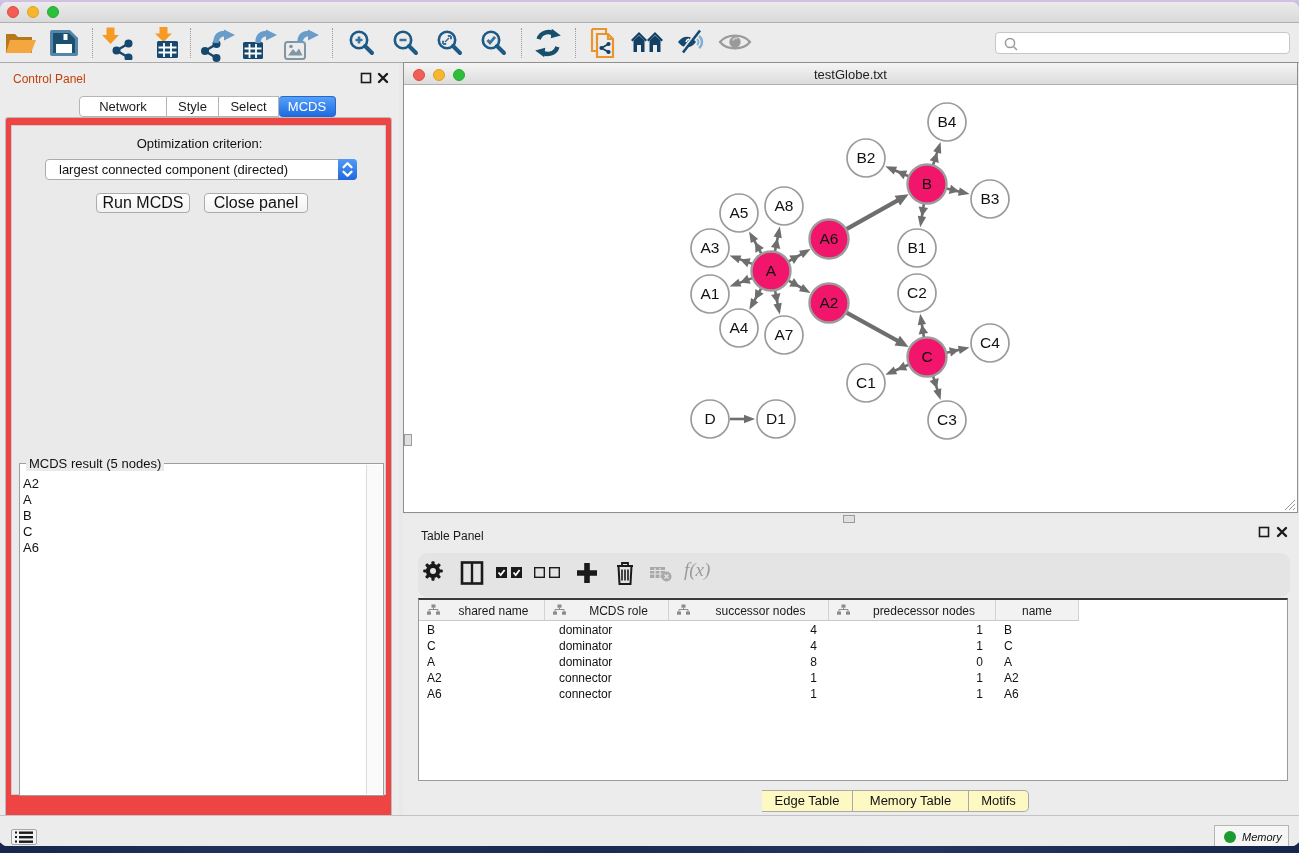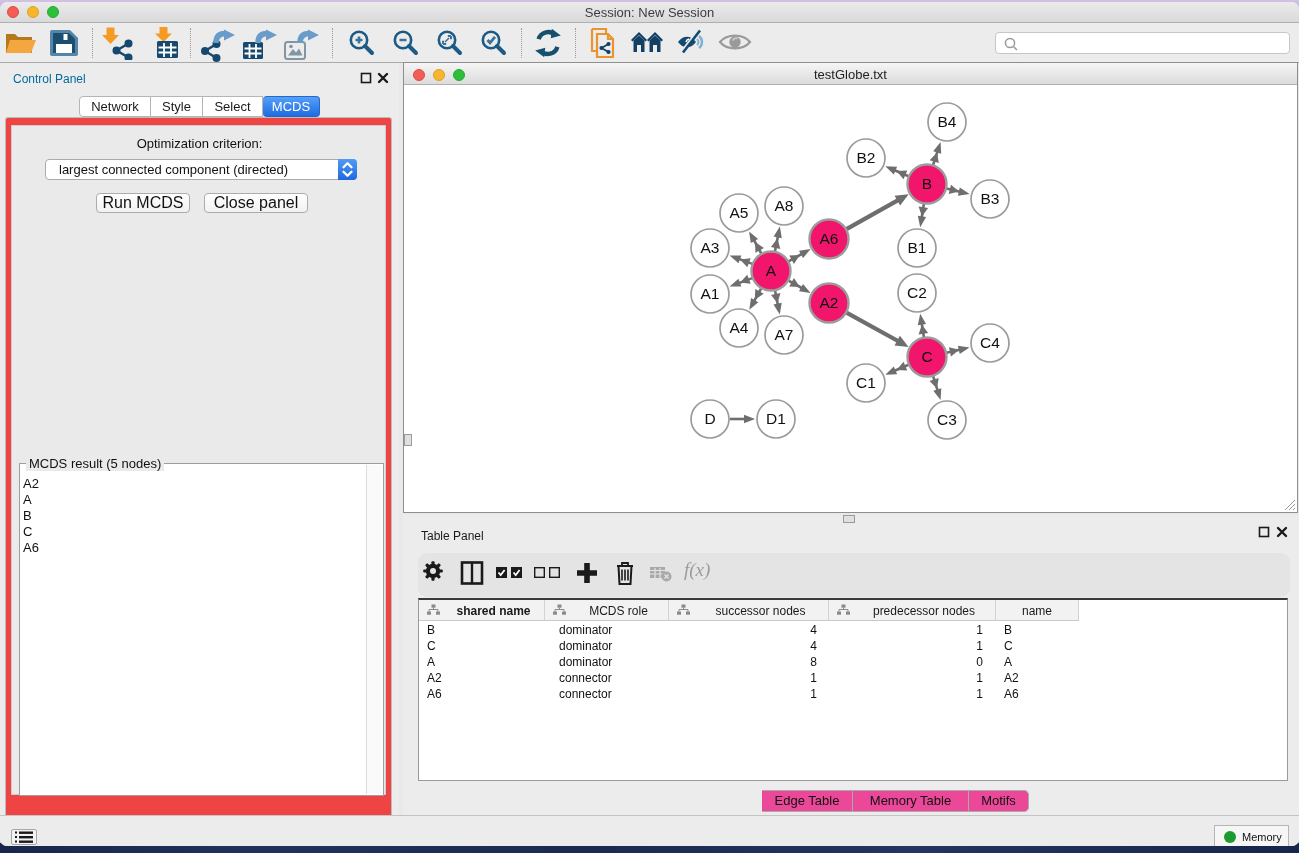--- a/index.html
+++ b/index.html
@@ -13,21 +13,21 @@
 .light{position:absolute;top:4px;width:12px;height:12px;border-radius:50%;}
 
 #toolbar{position:absolute;left:0;top:21px;width:1299px;height:40px;background:#ececec;border-bottom:1px solid #aaaaaa;}
 .sep{position:absolute;top:5px;height:30px;width:0;border-left:1px dotted #9a9a9a;}
 .tbi{position:absolute;top:3px;}
 #searchbox{position:absolute;left:995px;top:9px;width:295px;height:22px;background:#ffffff;border:1px solid #c6c6c6;border-radius:4px;}
 
 #desktop{position:absolute;left:0;top:61px;width:1299px;height:752px;background:#e9e9e9;}
 
 #cpanel{position:absolute;left:0;top:0;width:399px;height:752px;background:#ececec;}
-#cpanel .ptitle{position:absolute;left:13px;top:9px;font-size:12px;color:#0369a1;}
+#cpanel .ptitle{position:absolute;left:13px;top:9px;font-size:12px;color:#c2410c;}
 .tabs{position:absolute;top:33px;left:79px;height:21px;display:flex;font-size:13px;}
 .tab{background:#ffffff;border:1px solid #b5b5b5;border-left:none;line-height:19px;color:#1a1a1a;text-align:center;}
 .tab.first{border-left:1px solid #b5b5b5;border-radius:4px 0 0 4px;}
 .tab.last{border-radius:0 4px 4px 0;}
 .tab.sel{background:linear-gradient(#55a0f8,#1f6ce2);color:#ffffff;border-color:#2a66c8;border-radius:4px;}
 #cpouter{position:absolute;left:5px;top:54px;width:387px;height:756px;border:1px solid #bcbcbc;border-radius:3px;background:#ef4444;}
 #cpinner{position:absolute;left:5px;top:7px;width:375px;height:670px;border:1px solid #cccccc;background:#eaeaea;}
 #optlabel{position:absolute;left:0;width:375px;top:10px;text-align:center;font-size:13px;color:#111;}
 #dropdown{position:absolute;left:33px;top:33px;width:312px;height:21px;background:#ffffff;border:1px solid #ababab;border-radius:4px;font-size:13px;color:#111;}
 #dropdown .dtext{position:absolute;left:13px;top:2px;}
@@ -46,40 +46,39 @@
 #tpanel{position:absolute;left:403px;top:452px;width:896px;height:300px;background:#ececec;}
 #tpanel .ptitle{position:absolute;left:18px;top:14px;font-size:12px;color:#1a1a1a;}
 #ttoolbar{position:absolute;left:15px;top:38px;width:872px;height:44px;background:#e4e4e4;border-radius:9px;}
 #ttable{position:absolute;left:15px;top:83px;width:870px;height:183px;background:#ffffff;border:1px solid #9a9a9a;border-top:2px solid #3a3a3a;}
 .hrow{position:absolute;left:0;top:0;height:21px;background:#f2f2f2;border-bottom:1px solid #c9c9c9;font-size:12px;color:#1a1a1a;}
 .hcell{position:absolute;top:0;height:21px;border-right:1px solid #d2d2d2;}
 .hcell .ht{position:absolute;left:24px;right:0;top:4px;text-align:center;}.hcell.noi .ht{left:0;}
 .trow{position:absolute;font-size:12px;color:#111;}
 
 #btabs{position:absolute;left:270px;top:275px;height:22px;display:flex;font-size:13px;}
-.btab{background:#ec4899;border:1px solid #a9a9a9;border-left:none;line-height:20px;color:#111;text-align:center;}
+.btab{background:#fef9c3;border:1px solid #a9a9a9;border-left:none;line-height:20px;color:#111;text-align:center;}
 .btab.first{border-left:1px solid #a9a9a9;border-radius:5px 0 0 5px;margin-top:30px;}
 .btab.last{border-radius:0 5px 5px 0;}
 .btab.sel{background:linear-gradient(#55a0f8,#1f6ce2);color:#ffffff;border-color:#3a74c9;}
 
-#statusbar{position:absolute;left:0;top:813px;width:1299px;height:31px;background:#ececec;border-top:1px solid #c3c3c3;}
+#statusbar{position:absolute;left:0;top:813px;width:1299px;height:31px;background:#ececec;border-top:1px solid #c3c3c3;font-style:italic;}
 #listbtn{position:absolute;left:11px;top:13px;width:26px;height:16px;border:1px solid #a8a8a8;background:#f2f2f2;border-radius:2px;}
 #membtn{position:absolute;left:1214px;top:9px;width:75px;height:23px;border:1px solid #b5b5b5;background:#f6f6f6;font-size:11px;color:#111;}
 #membtn .dot{position:absolute;left:9px;top:5px;width:12px;height:12px;border-radius:50%;background:#1d9a30;}
 #membtn .mt{position:absolute;left:27px;top:5px;}
 </style></head>
 <body>
 <div id="wall-top"></div>
 <div id="wall-bot"></div>
 <div id="win">
   <div id="titlebar">
     <div class="light" style="left:7px;background:#f25e56;border:1px solid #dd4a42;"></div>
     <div class="light" style="left:27px;background:#f6b62d;border:1px solid #dfa023;"></div>
     <div class="light" style="left:47px;background:#2cc03a;border:1px solid #27a931;"></div>
-    <div class="tt">Session: New Session</div>
   </div>
   <div id="toolbar">
     <div class="sep" style="left:92px;"></div>
       <div class="sep" style="left:190px;"></div>
       <div class="sep" style="left:332px;"></div>
       <div class="sep" style="left:521px;"></div>
       <div class="sep" style="left:575px;"></div>
       <svg class="tbi" style="left:2px;top:3px;" width="36" height="34" viewBox="0 0 36 34">
         <path d="M4 8 L13 8 L16 11 L30 11 L30 27 L4 27 Z" fill="#b5791d"></path>
         <path d="M8 14 L34 14 L29 27 L4 27 Z" fill="#f3a73e"></path>
@@ -217,21 +216,21 @@
   <div id="desktop">
     <div id="cpanel">
       <div class="ptitle">Control Panel</div>
       <svg style="position:absolute;left:360px;top:9px;" width="12" height="12" viewBox="0 0 12 12">
           <rect x="1.5" y="1.5" width="9" height="9" fill="none" stroke="#1a1a1a" stroke-width="1.6"></rect>
         </svg>
         <svg style="position:absolute;left:377px;top:9px;" width="12" height="12" viewBox="0 0 12 12">
           <path d="M2 2 L10 10 M10 2 L2 10" stroke="#1a1a1a" stroke-width="2.4" stroke-linecap="round"></path>
         </svg>
       <div class="tabs">
-        <div class="tab first" style="width:72px;">Network</div>
+        <div class="tab first" style="width:88px;">Network</div>
           <div class="tab" style="width:52px;">Style</div>
           <div class="tab" style="width:60px;">Select</div>
           <div class="tab sel last" style="width:57px;">MCDS</div>
       </div>
       <div id="cpouter">
         <div id="cpinner">
           <div id="optlabel">Optimization criterion:</div>
           <div id="dropdown">
               <span class="dtext">largest connected component (directed)</span>
               <span class="spin"><svg width="19" height="21" viewBox="0 0 19 21">
@@ -417,21 +416,21 @@
               <rect x="1" y="8" width="15" height="11" fill="#a9a9a9"></rect>
               <path d="M1 11.5 L16 11.5 M1 15 L16 15 M6 9 L6 19 M11 9 L11 19" stroke="#e4e4e4" stroke-width="1.2"></path>
               <circle cx="17.5" cy="17.5" r="5" fill="#a9a9a9"></circle>
               <path d="M15.5 15.5 L19.5 19.5 M19.5 15.5 L15.5 19.5" stroke="#e4e4e4" stroke-width="1.4"></path>
             </g>
           </svg>
           <div style="position:absolute;left:266px;top:6px;width:30px;font-family:'Liberation Serif',serif;font-style:italic;font-size:19px;color:#9b9b9b;">f(x)</div>
         </div>
       <div id="ttable">
         <div class="hrow" style="width:660px;">
-            <div class="hcell" style="left:0px;width:126px;font-weight:bold;">
+            <div class="hcell" style="left:0px;width:126px;">
               <svg width="13" height="12" viewBox="0 0 13 12" style="position:absolute;left:8px;top:4px;">
                 <g fill="#8a8a8a">
                   <rect x="4.5" y="0.5" width="4" height="3.2"></rect>
                   <rect x="0" y="7.5" width="4" height="3.2"></rect>
                   <rect x="9" y="7.5" width="4" height="3.2"></rect>
                   <path d="M6.5 3.7 L6.5 5.5 M2 7.5 L2 5.5 L11 5.5 L11 7.5" stroke="#8a8a8a" stroke-width="1" fill="none"></path>
                 </g>
               </svg>
               <div class="ht">shared name</div>
             </div>

